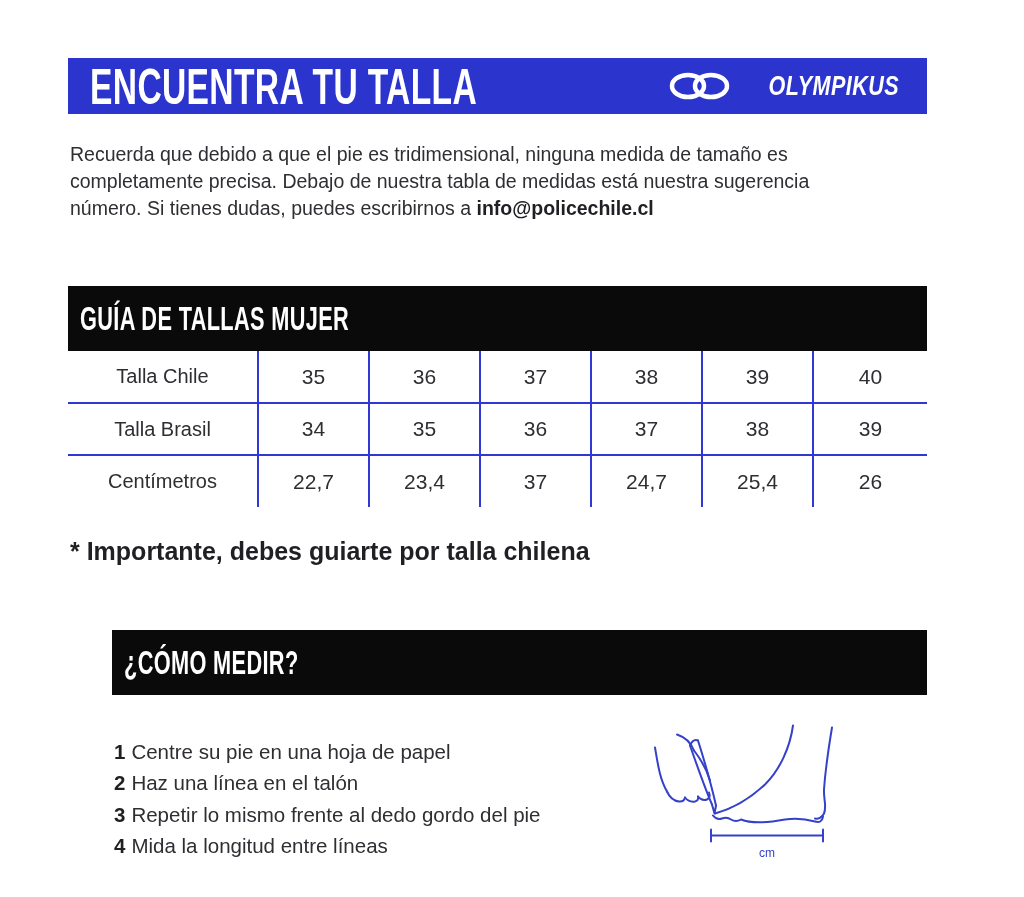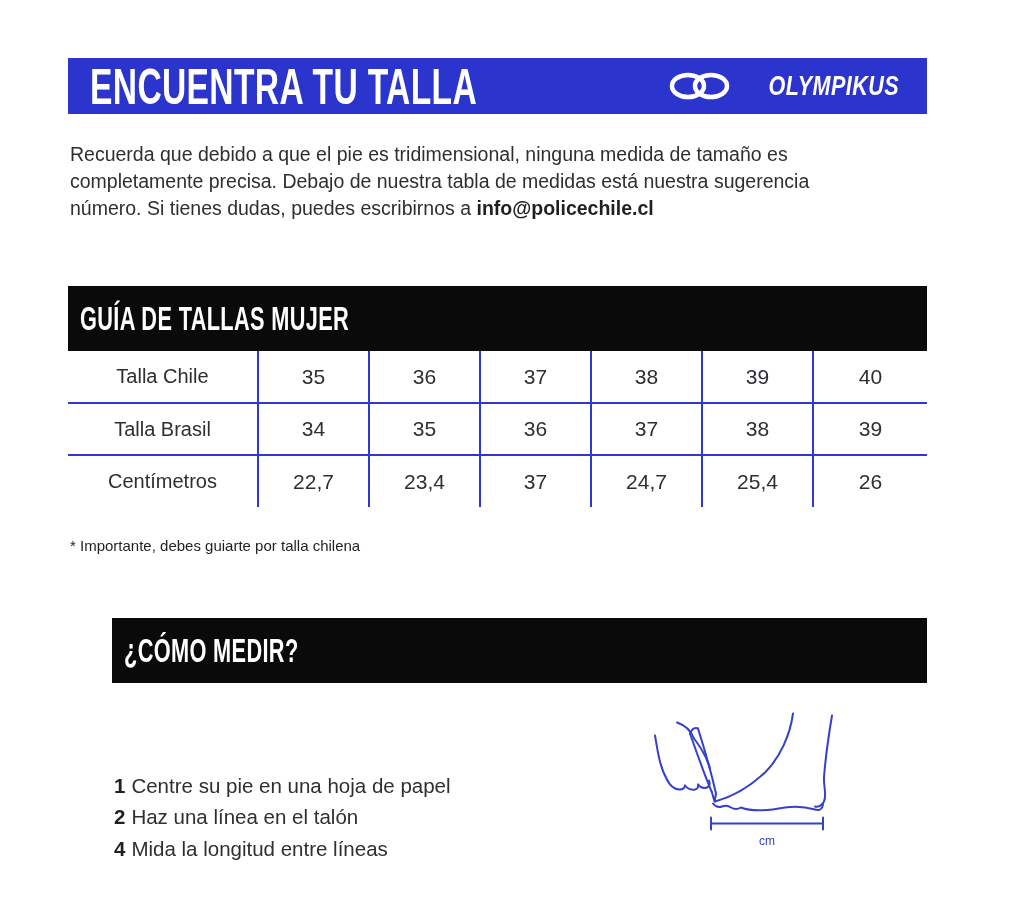--- a/index.html
+++ b/index.html
@@ -58,24 +58,24 @@
   
   table.size-table{width:100%;border-collapse:collapse;table-layout:fixed;}
   .size-table td{
     height:52px;text-align:center;vertical-align:middle;
     font-size:21px;color:var(--ink);
     border-left:2px solid var(--line-blue);
   }
   .size-table td.lbl{border-left:none;font-size:20px;}
   .size-table tr + tr td{border-top:2px solid var(--line-blue);}
 
-  .note{margin:30px 0 0 2px;font-size:15px;font-weight:normal;color:var(--ink-strong);}
+  .note{margin:30px 0 0 2px;font-size:25px;font-weight:bold;color:var(--ink-strong);}
 
   
-  .measure-row{display:flex;align-items:flex-end;margin-top:24px;}
+  .measure-row{display:flex;align-items:center;margin-top:24px;}
   ul.steps{flex:1;list-style:none;margin:0;padding:2px 0 0 2px;
     font-size:20.5px;line-height:31.5px;color:var(--ink);}
   ul.steps b{font-weight:bold;color:var(--ink-strong);margin-right:6px;}
   .foot-illustration{width:300px;height:165px;margin-top:-12px;flex:none;}
 </style>
 </head>
 <body>
 
 <div class="page">
 
@@ -149,20 +149,21 @@
 
   <section class="sec-measure">
     <div class="black-bar">
       <span class="bar-title">¿CÓMO MEDIR?</span>
     </div>
 
     <div class="measure-row">
       <ul class="steps">
         <li><b>1</b><span>Centre su pie en una hoja de papel</span></li>
         <li><b>2</b><span>Haz una línea en el talón</span></li>
+        <li><b>3</b><span>Repetir lo mismo frente al dedo gordo del pie</span></li>
         <li><b>4</b><span>Mida la longitud entre líneas</span></li>
       </ul>
 
       <span>
         <svg class="foot-illustration" viewBox="0 0 300 160" fill="none" stroke="#3441C8" stroke-width="2" stroke-linecap="round" stroke-linejoin="round">
 
           <path d="M 50 25 C 59 28 64 33 67 41"></path>
           <path d="M 28 38 C 31 56 33 70 40 82"></path>
           <path d="M 40 82 Q 44 91 52 92 Q 57 92.5 58 88"></path>
           <path d="M 58 88 Q 62 93 68 92 Q 72 91 71 87"></path>

